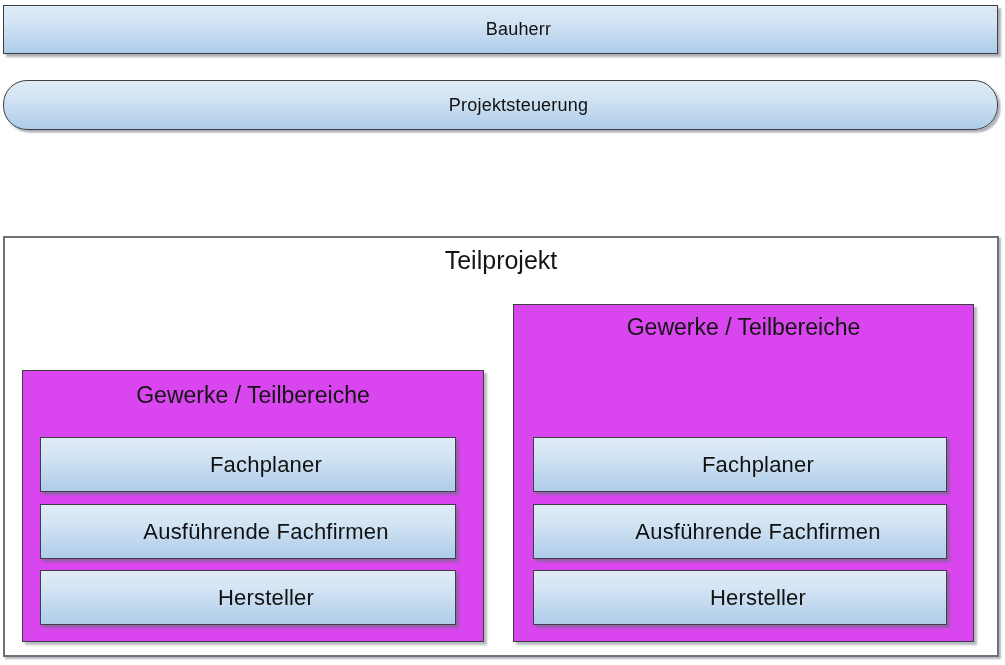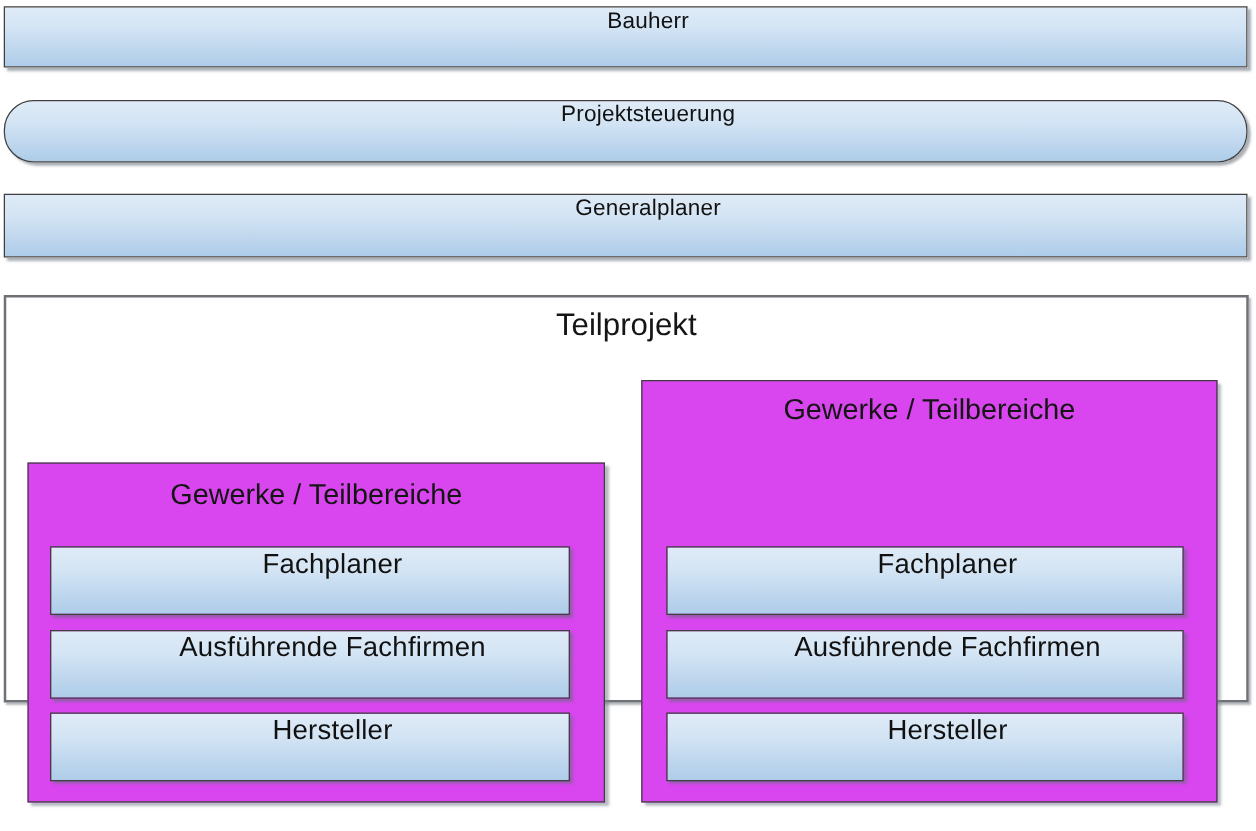--- a/index.html
+++ b/index.html
@@ -17,37 +17,37 @@
     overflow: hidden;
   }
   
   .hbar {
     position: absolute;
     box-sizing: border-box;
     border: 1.5px solid #3f3f3f;
     background: linear-gradient(to bottom, #dfebf7 0%, #d3e4f4 35%, #b9d3ec 80%, #aecdea 100%);
     box-shadow: 2.5px 2.5px 2px rgba(100, 110, 122, 0.55);
     display: flex;
-    align-items: flex-start;
+    align-items: center;
     justify-content: center;
     font-size: 18px;
     letter-spacing: 0.2px;
     padding-left: 36px;
   }
   .topbar {
     left: 3px;
     width: 995px;
   }
   
   .tp-container {
     position: absolute;
     left: 3px;
     top: 236px;
     width: 996px;
-    height: 326px;
+    height: 421px;
     box-sizing: border-box;
     border: 2px solid #6e7176;
     background: #ffffff;
     box-shadow: 2px 2px 1.5px rgba(110, 118, 128, 0.5);
   }
   .tp-title {
     position: absolute;
     left: 0;
     top: 8px;
     width: 100%;
@@ -91,23 +91,20 @@
 <div class="stage">
 
   <div class="hbar topbar" style="top:5px; height:49px;">
     <span>Bauherr</span>
   </div>
 
   <div class="hbar topbar" style="top:80px; height:50px;border-radius:24px;">
     <span>Projektsteuerung</span>
   </div>
 
-  <div class="hbar topbar" style="top:155px; height:51px;">
-    <span>Generalplaner</span>
-  </div>
 
   <div class="tp-container">
 
     <div class="tp-title">Teilprojekt</div>
 
 
     <div class="panel left-panel">
       <div class="panel-title" style="top:11px;">Gewerke / Teilbereiche</div>
 
       <div class="hbar inner-bar" style="left:17px; top:66px; width:416px;">

